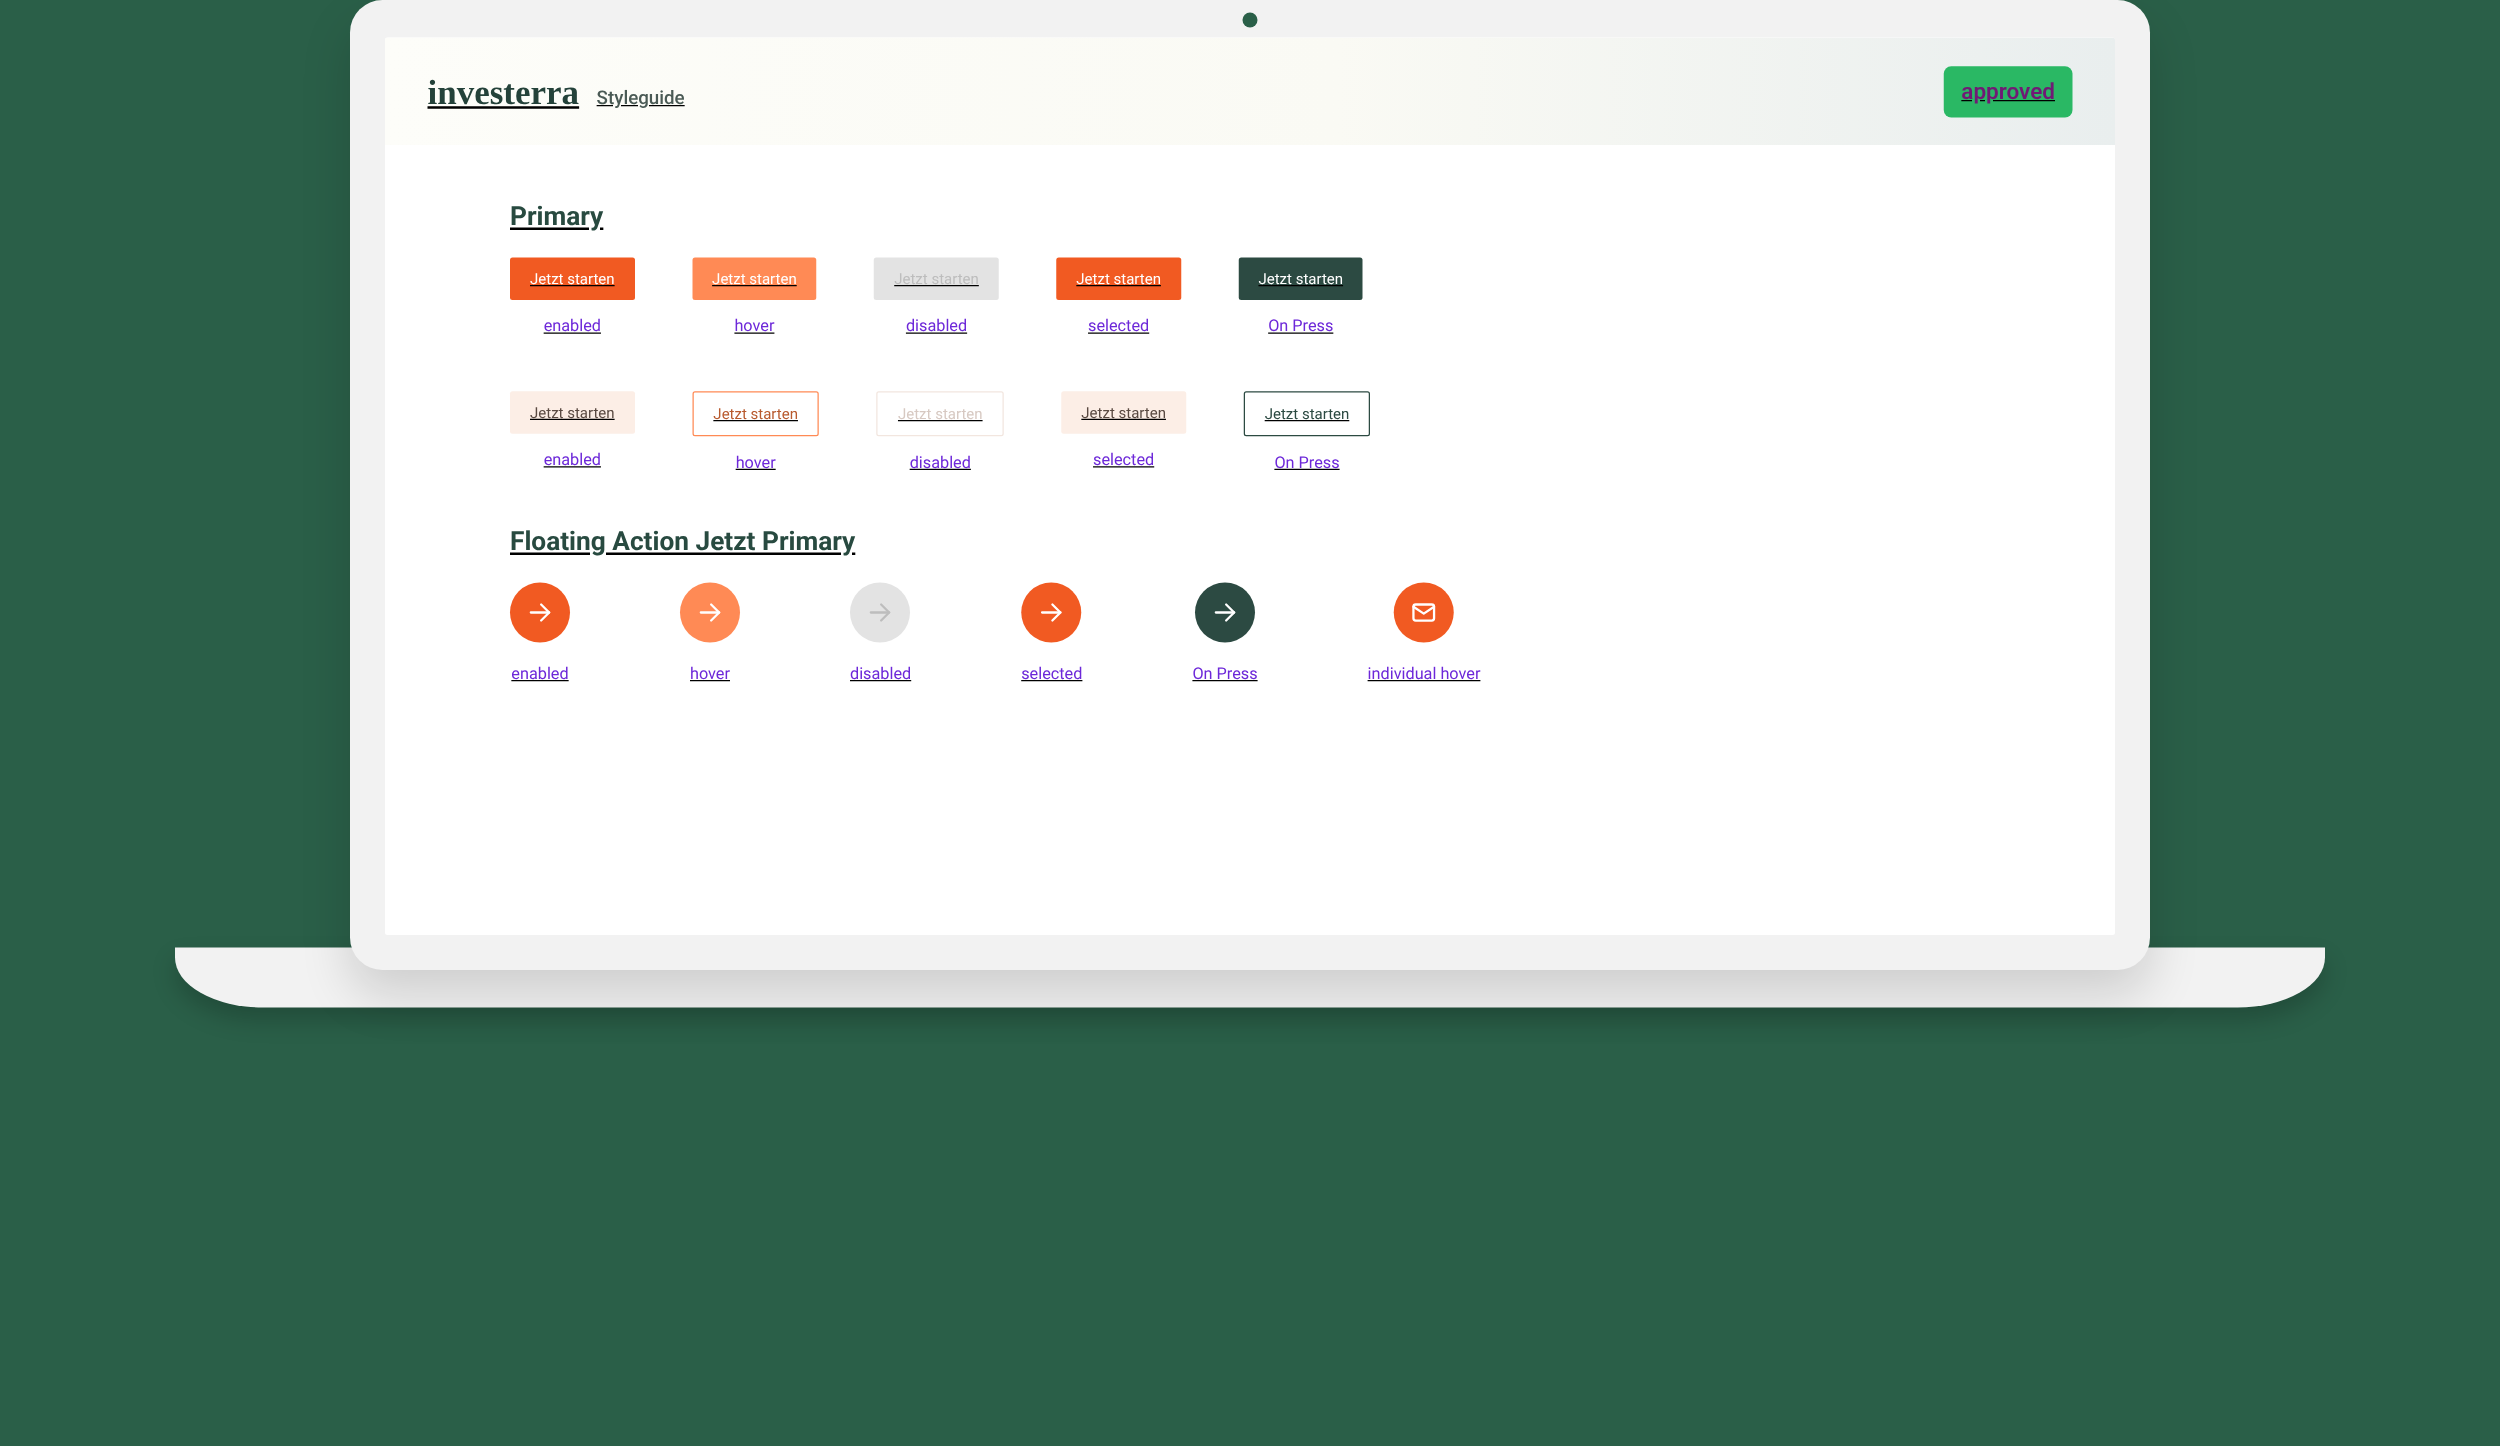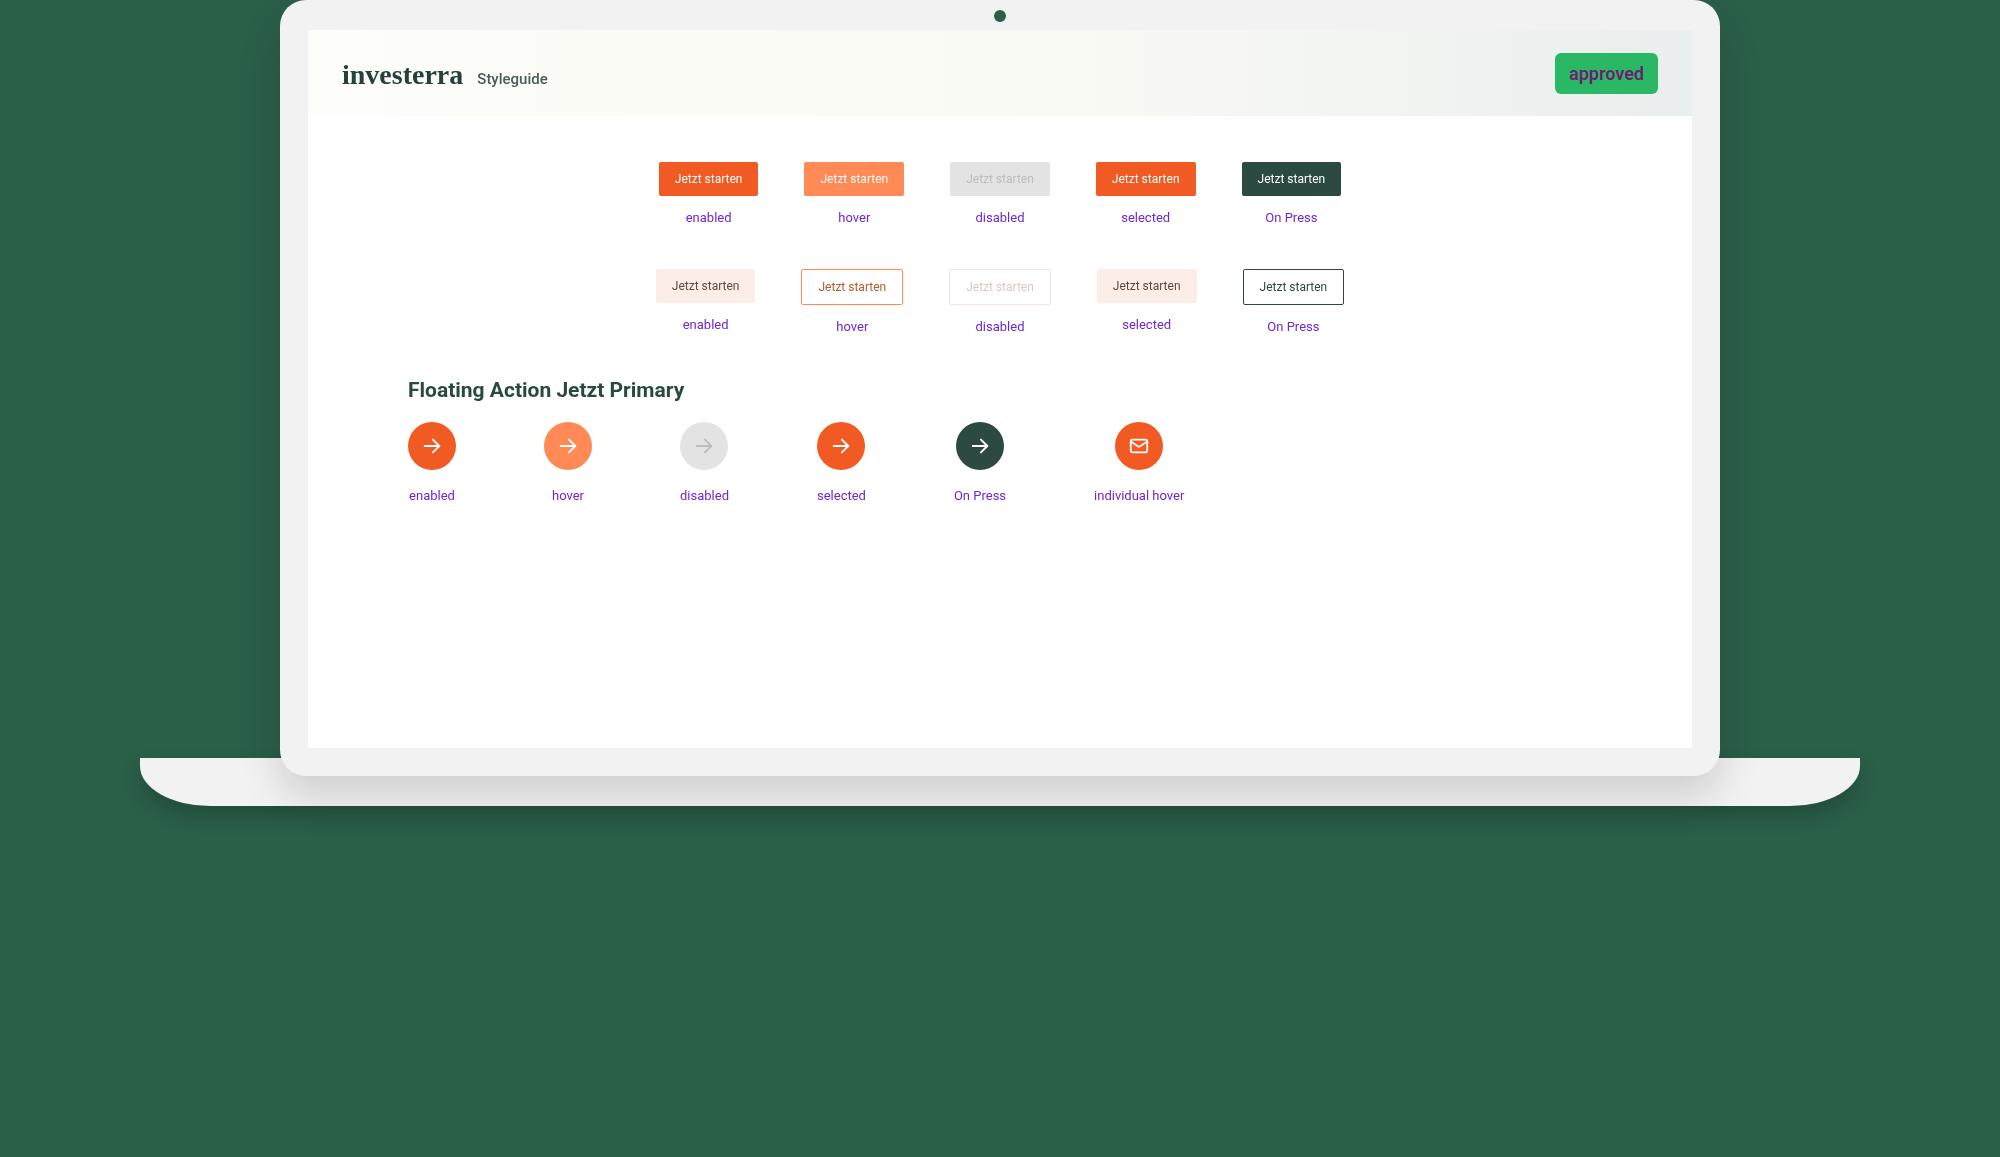--- a/index.html
+++ b/index.html
@@ -13,20 +13,21 @@
   }
 
   
   .laptop {
     width: 1440px;
     margin-top: 0;
     display: flex;
     flex-direction: column;
     align-items: center;
     position: relative;
+    text-decoration: underline;
   }
   .laptop-screen {
     width: 100%;
     background: #f2f2f2;
     border-radius: 26px 26px 26px 26px;
     padding: 30px 28px 28px 28px;
     position: relative;
     box-shadow: 0 20px 40px rgba(0,0,0,0.15);
   }
   .camera {
@@ -116,21 +117,20 @@
   .section-title {
     font-size: 21px;
     font-weight: 700;
     color: #284a40;
     margin-bottom: 20px;
   }
 
   .states-row {
     display: flex;
     gap: 46px;
-    justify-content: center;
   }
   .btn-col {
     display: flex;
     flex-direction: column;
     align-items: center;
     gap: 14px;
     min-width: 88px;
   }
   .state-label {
     font-size: 13px;
@@ -191,20 +191,21 @@
           <span class="brand">investerra</span>
           <span class="subbrand">Styleguide</span>
         </div>
         <div class="approved-badge">approved</div>
       </div>
 
       <div class="page-content">
 
 
         <div class="section">
+          <div class="section-title">Primary</div>
           <div class="states-row">
             <div class="btn-col">
               <div class="btn primary-enabled">Jetzt starten</div>
               <span class="state-label">enabled</span>
             </div>
             <div class="btn-col">
               <div class="btn primary-hover">Jetzt starten</div>
               <span class="state-label">hover</span>
             </div>
             <div class="btn-col">

